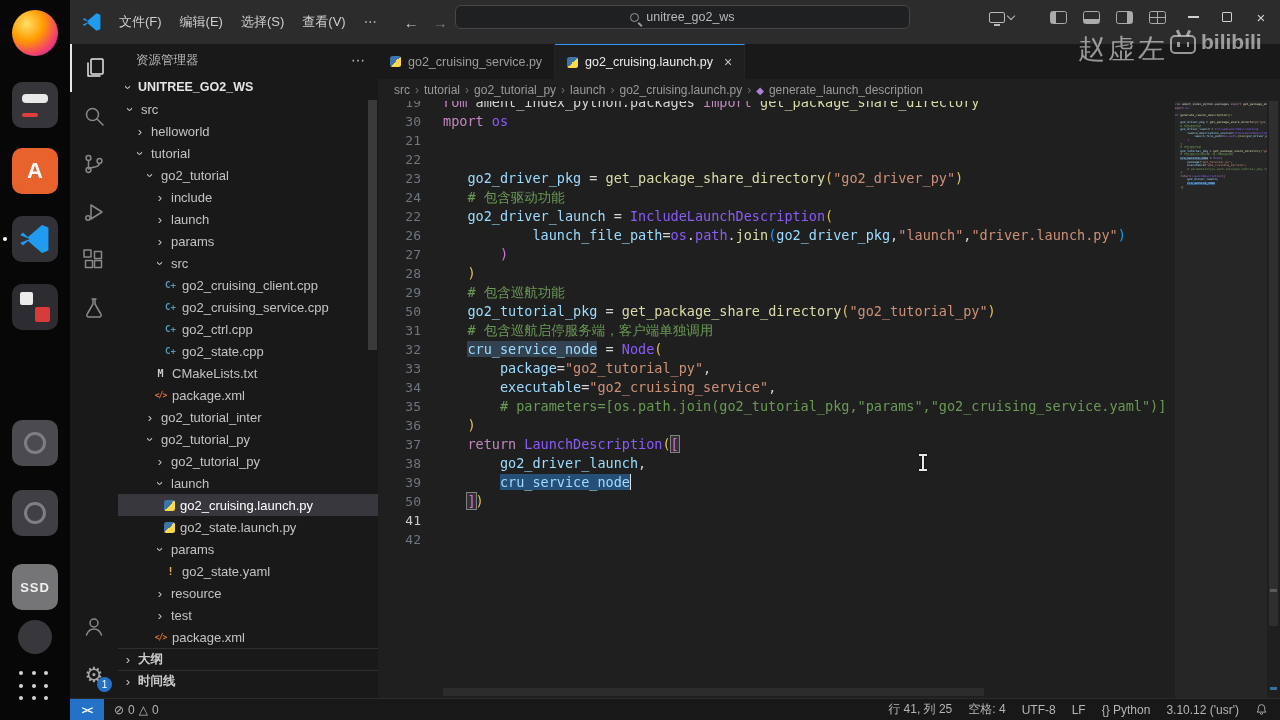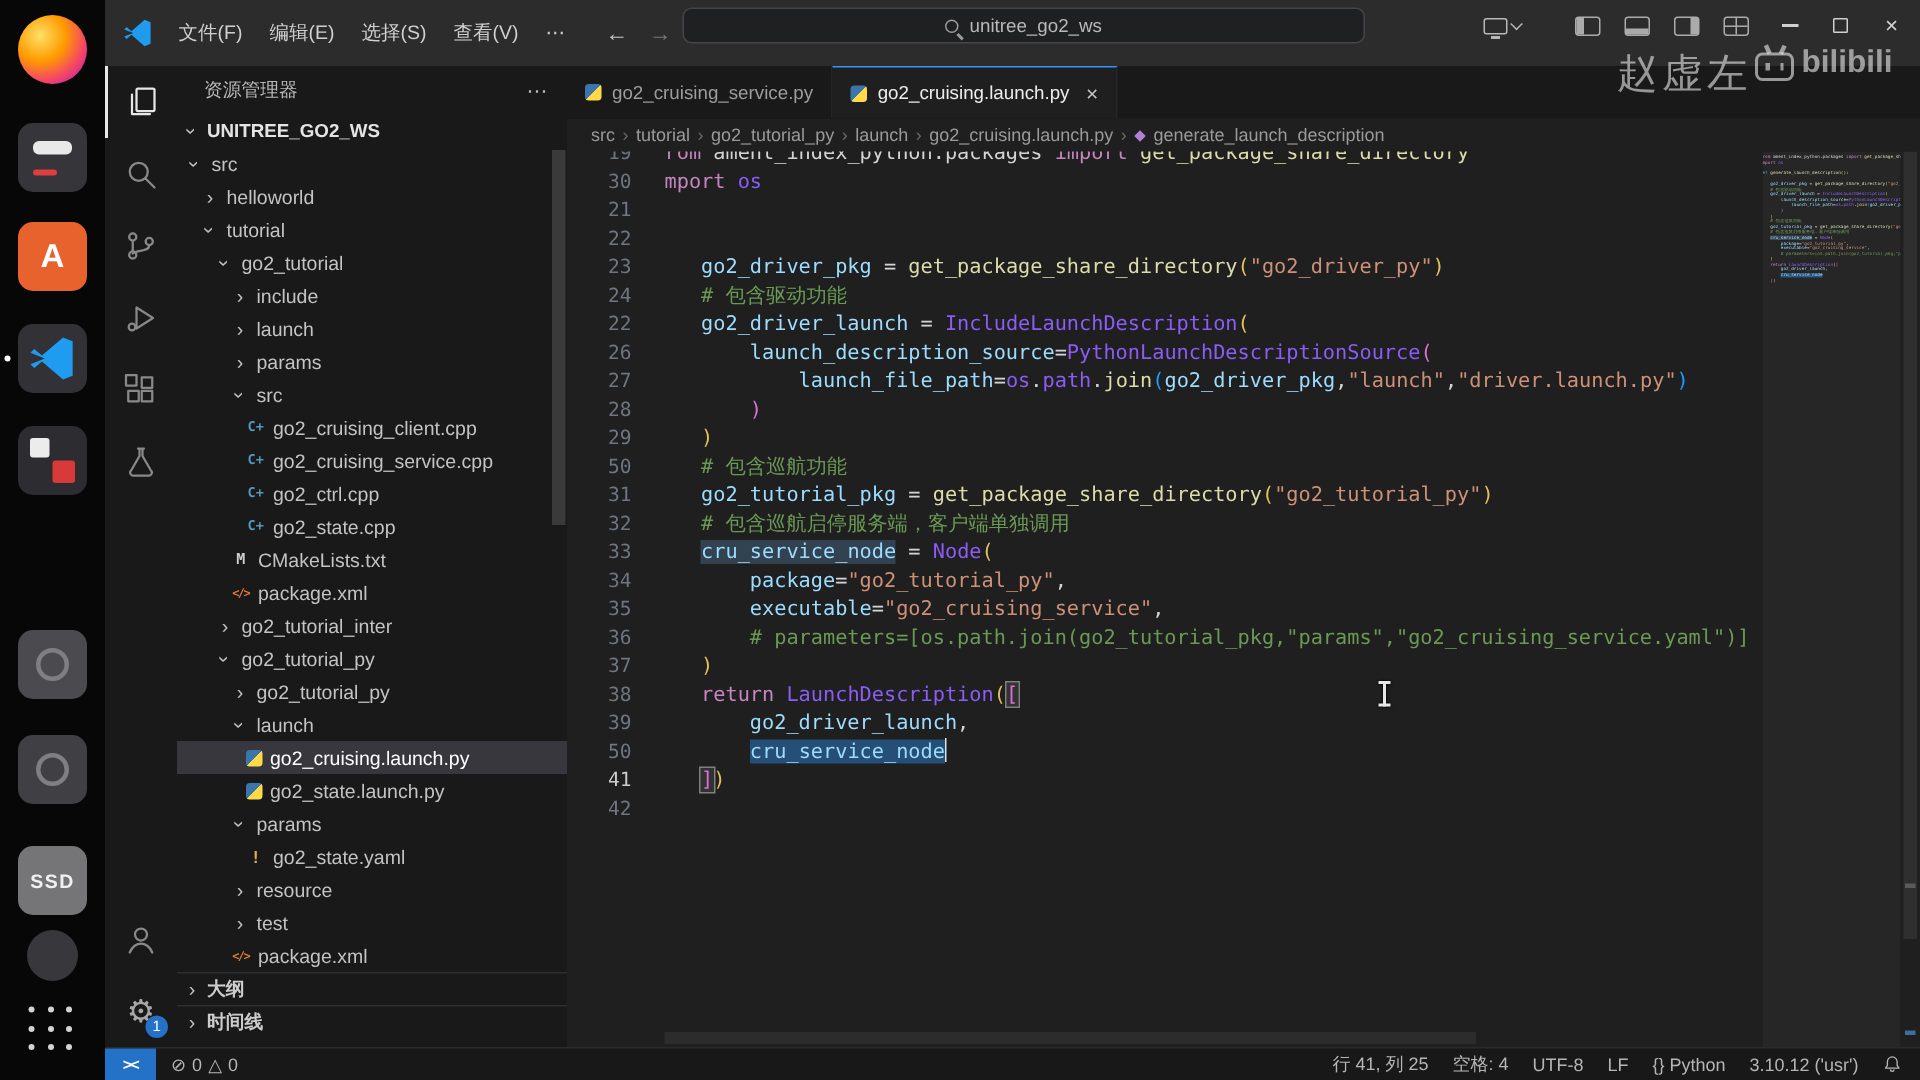--- a/index.html
+++ b/index.html
@@ -489,21 +489,20 @@
               <div>42</div>
             </div>
           <div class="code shifted" id="code">
               <div class="cl"><span class="s-kw">rom</span><span class="s-pln"> ament_index_python.packages </span><span class="s-kw">import</span><span class="s-fn"> get_package_share_directory</span></div>
               <div class="cl"><span class="s-kw">mport </span><span class="s-cls">os</span></div>
               <div class="cl"></div>
               <div class="cl"></div>
               <div class="cl"><span class="s-var">   go2_driver_pkg</span><span class="s-pln"> = </span><span class="s-fn">get_package_share_directory</span><span class="s-b1">(</span><span class="s-str">"go2_driver_py"</span><span class="s-b1">)</span></div>
               <div class="cl"><span class="s-com">   # 包含驱动功能</span></div>
               <div class="cl"><span class="s-var">   go2_driver_launch</span><span class="s-pln"> = </span><span class="s-cls">IncludeLaunchDescription</span><span class="s-b1">(</span></div>
-              <div class="cl"><span class="s-var">       launch_description_source</span><span class="s-pln">=</span><span class="s-cls">PythonLaunchDescriptionSource</span><span class="s-b2">(</span></div>
               <div class="cl"><span class="s-var">           launch_file_path</span><span class="s-pln">=</span><span class="s-cls">os</span><span class="s-pln">.</span><span class="s-cls">path</span><span class="s-pln">.</span><span class="s-fn">join</span><span class="s-b3">(</span><span class="s-var">go2_driver_pkg</span><span class="s-pln">,</span><span class="s-str">"launch"</span><span class="s-pln">,</span><span class="s-str">"driver.launch.py"</span><span class="s-b3">)</span></div>
               <div class="cl"><span class="s-b2">       )</span></div>
               <div class="cl"><span class="s-b1">   )</span></div>
               <div class="cl"><span class="s-com">   # 包含巡航功能</span></div>
               <div class="cl"><span class="s-var">   go2_tutorial_pkg</span><span class="s-pln"> = </span><span class="s-fn">get_package_share_directory</span><span class="s-b1">(</span><span class="s-str">"go2_tutorial_py"</span><span class="s-b1">)</span></div>
               <div class="cl"><span class="s-com">   # 包含巡航启停服务端，客户端单独调用</span></div>
               <div class="cl"><span class="s-pln">   </span><span class="s-hl1">cru_service_node</span><span class="s-pln"> = </span><span class="s-cls">Node</span><span class="s-b1">(</span></div>
               <div class="cl"><span class="s-var">       package</span><span class="s-pln">=</span><span class="s-str">"go2_tutorial_py"</span><span class="s-pln">,</span></div>
               <div class="cl"><span class="s-var">       executable</span><span class="s-pln">=</span><span class="s-str">"go2_cruising_service"</span><span class="s-pln">,</span></div>
               <div class="cl"><span class="s-com">       # parameters=[os.path.join(go2_tutorial_pkg,"params","go2_cruising_service.yaml")]</span></div>

